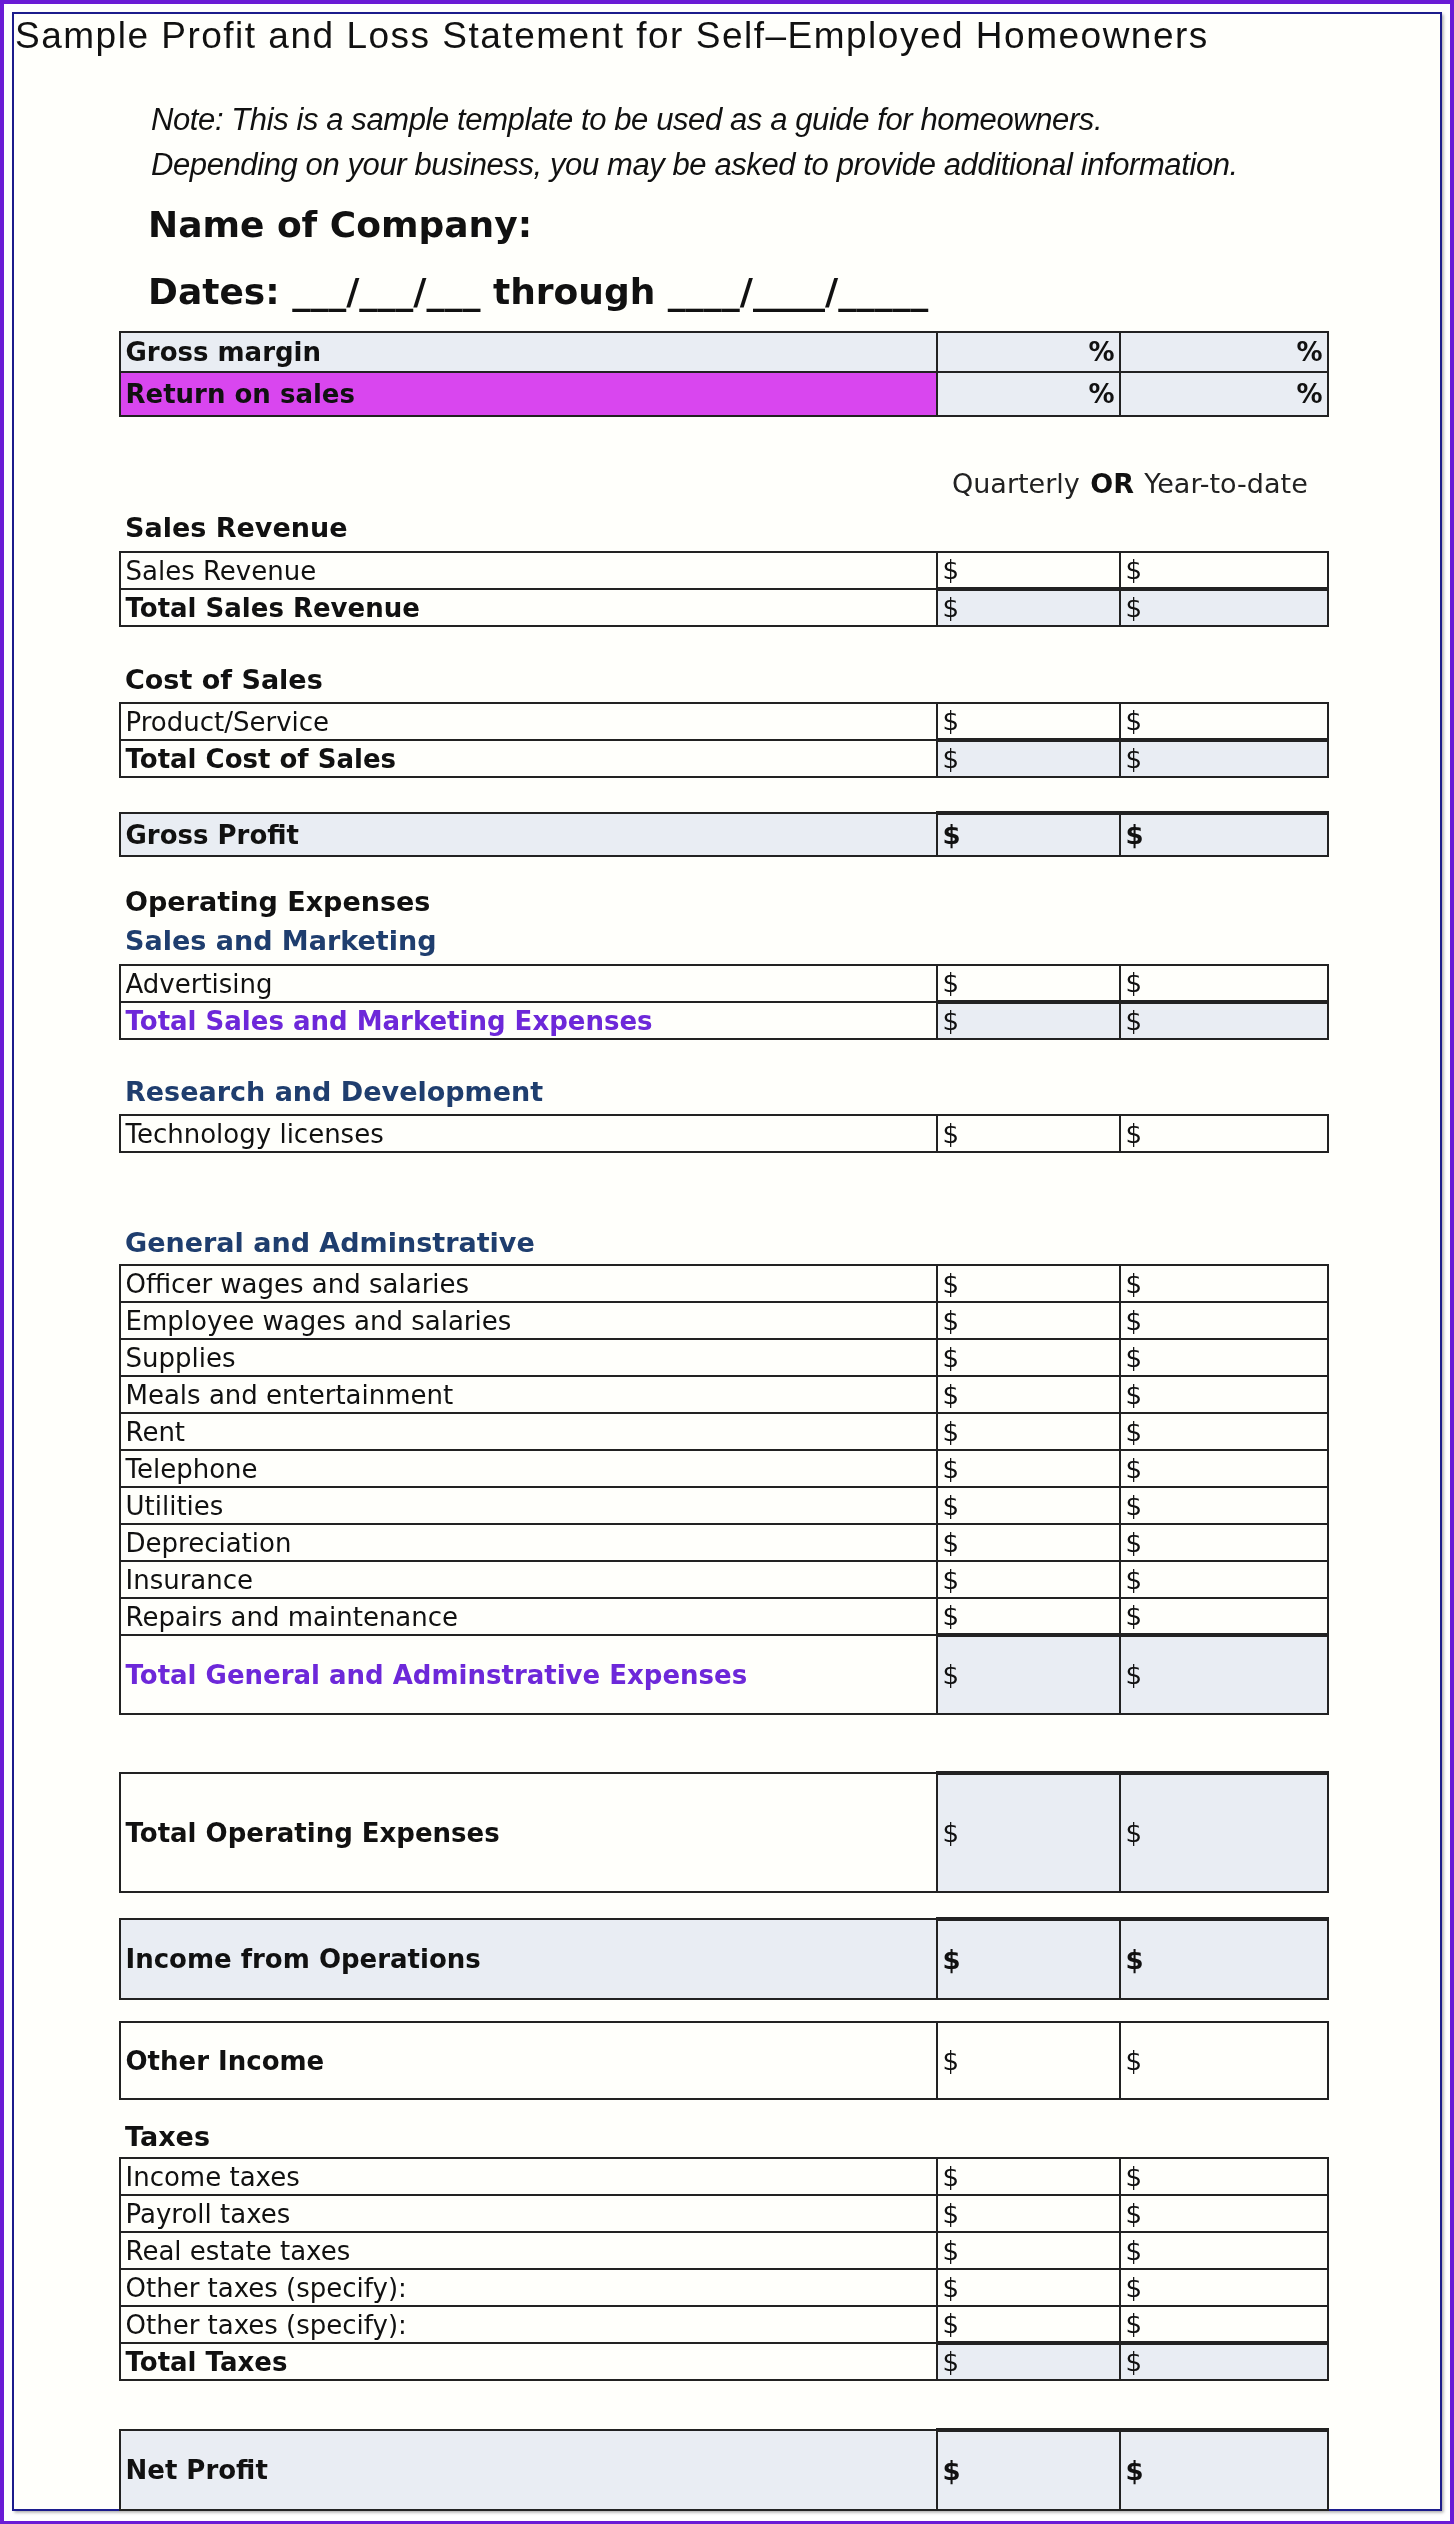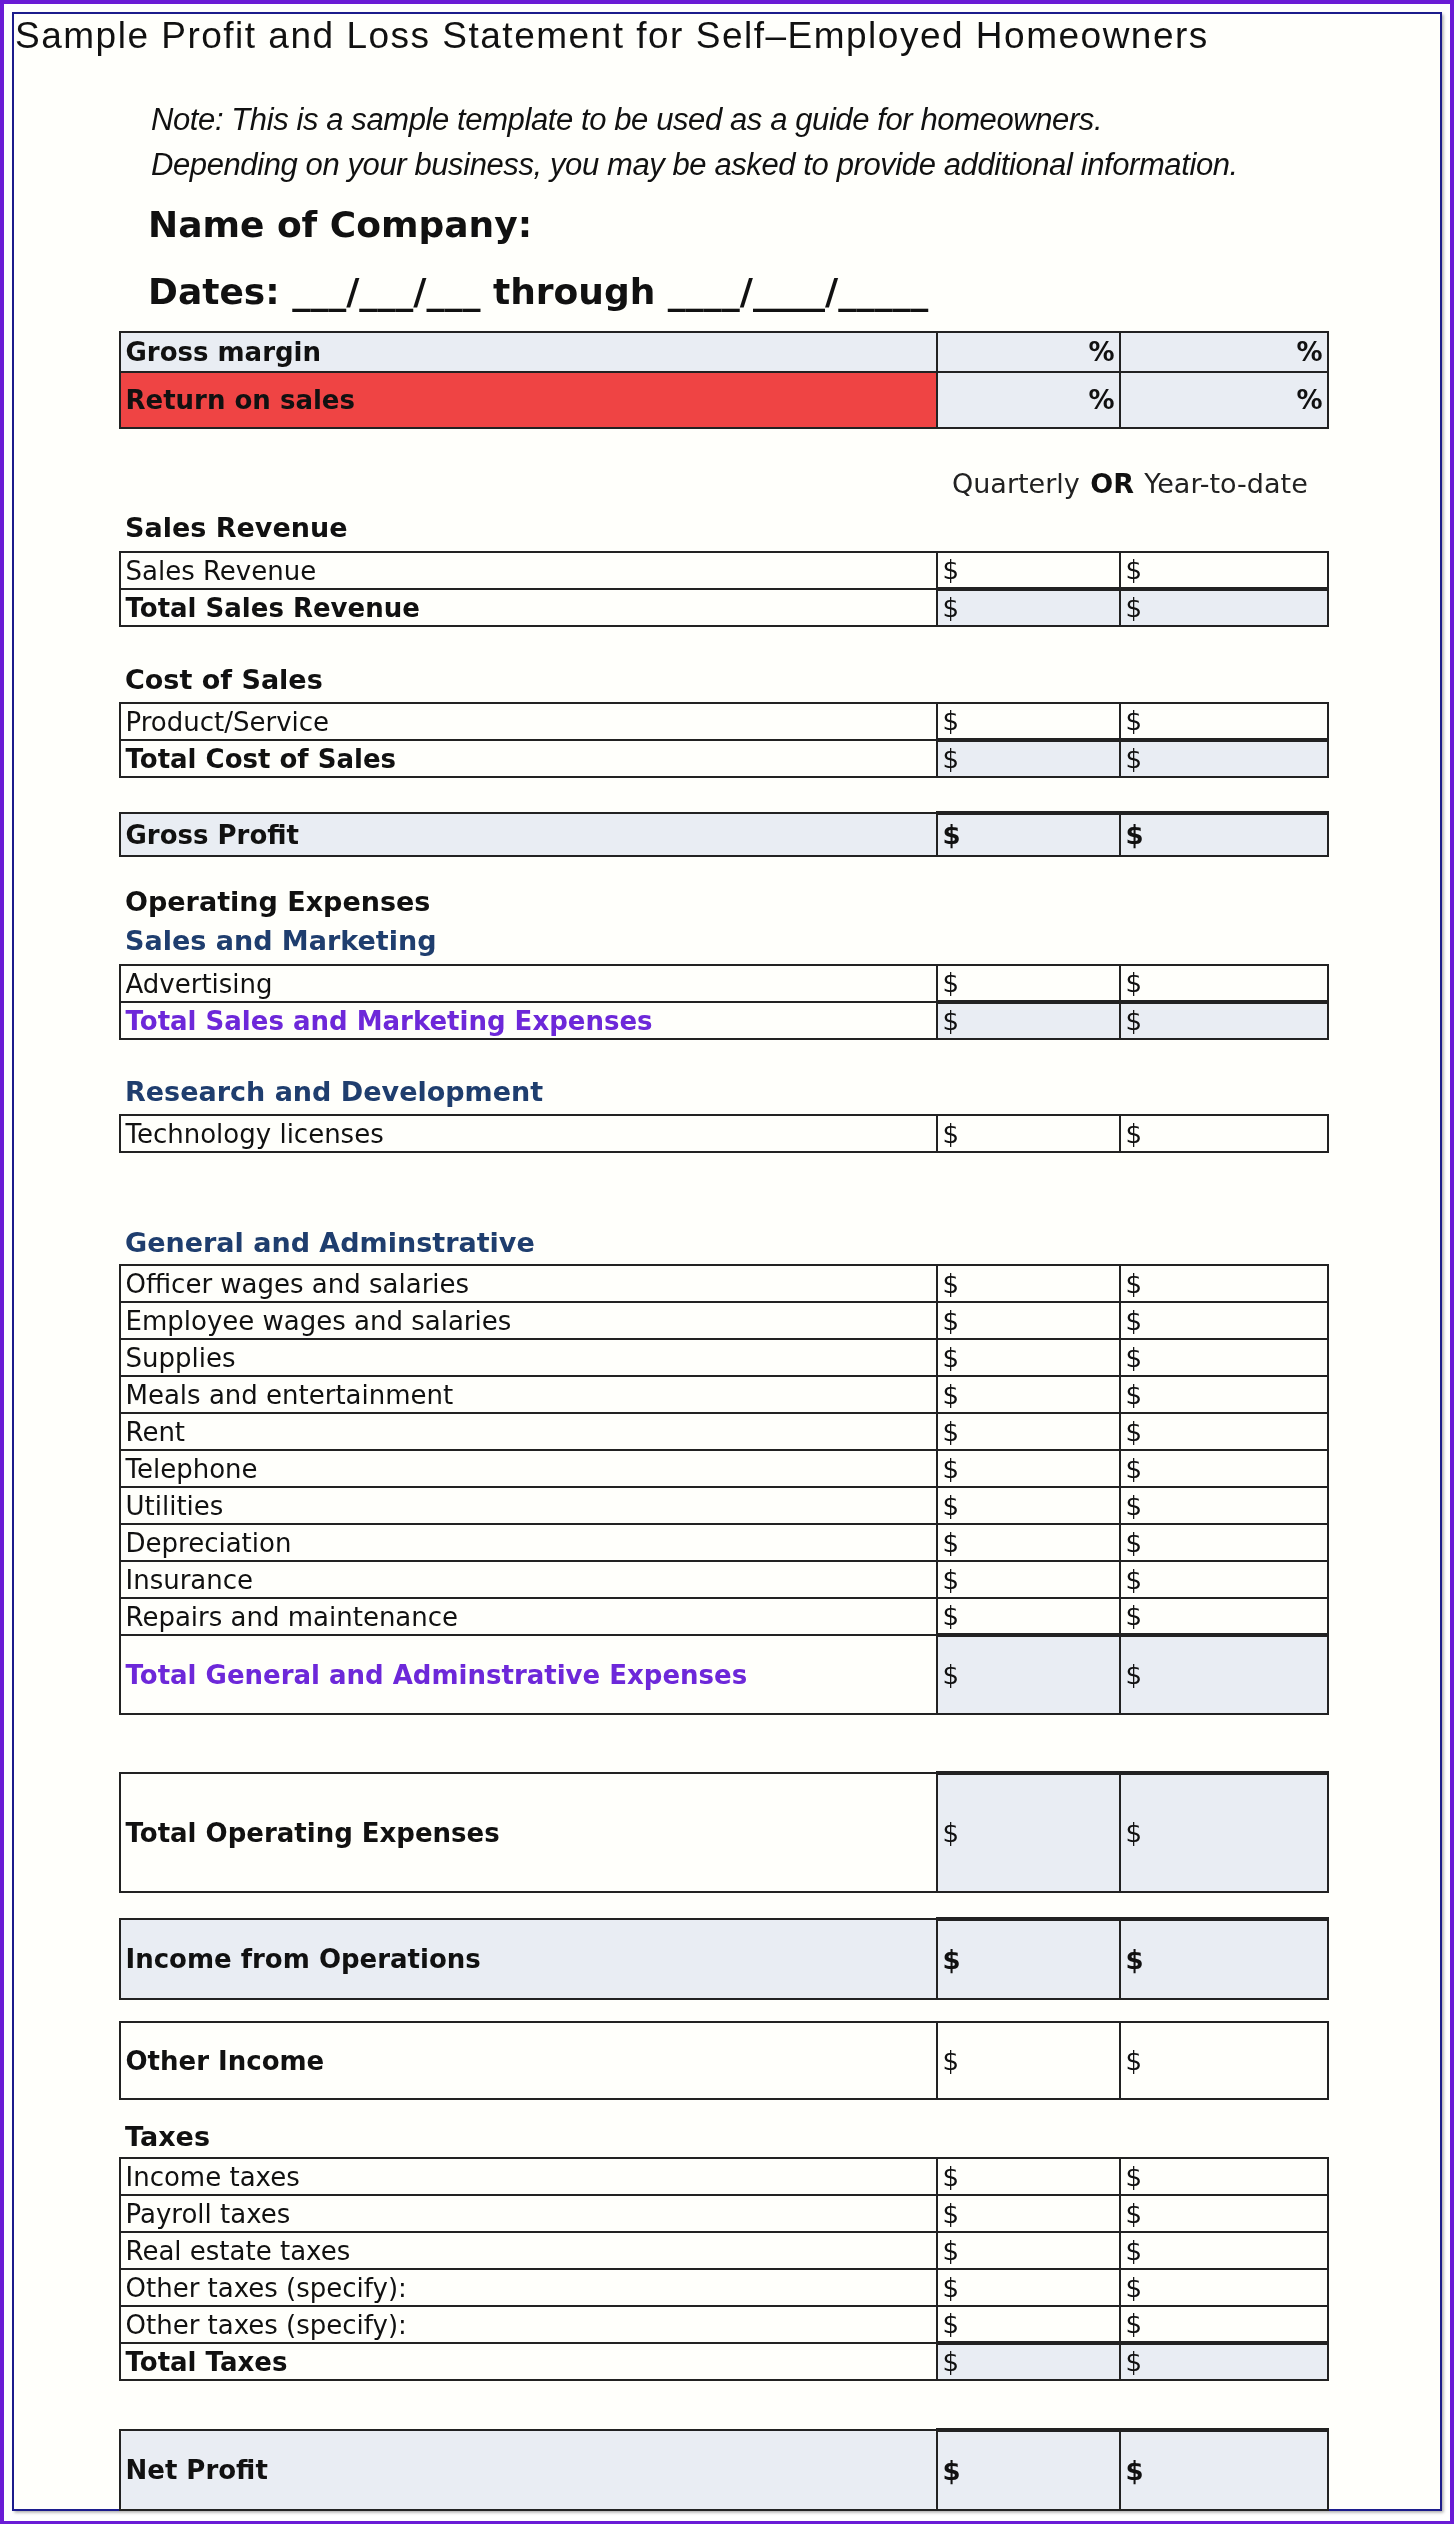--- a/index.html
+++ b/index.html
@@ -72,21 +72,21 @@
 <div class="label-bold" style="top:271px;">Dates:  ___/___/___ through ____/____/_____</div>
 
 <table class="pl" style="top:331px;">
   <tbody>
       <tr>
     <td class="lbl" style="background:#e9edf3;font-weight:bold;height:40px;">Gross margin</td>
     <td class="val pct">%</td>
     <td class="val2 pct">%</td>
   </tr>
   <tr>
-    <td class="lbl" style="background:#ef4444;font-weight:bold;height:56px;">Return on sales</td>
+    <td class="lbl" style="background:#d946ef;font-weight:bold;height:44px;">Return on sales</td>
     <td class="val pct">%</td>
     <td class="val2 pct">%</td>
   </tr>
 </tbody>
   </table>
 
 <div class="col-head">
   <span>Quarterly</span><span class="or">OR</span><span>Year-to-date</span>
 </div>
 

